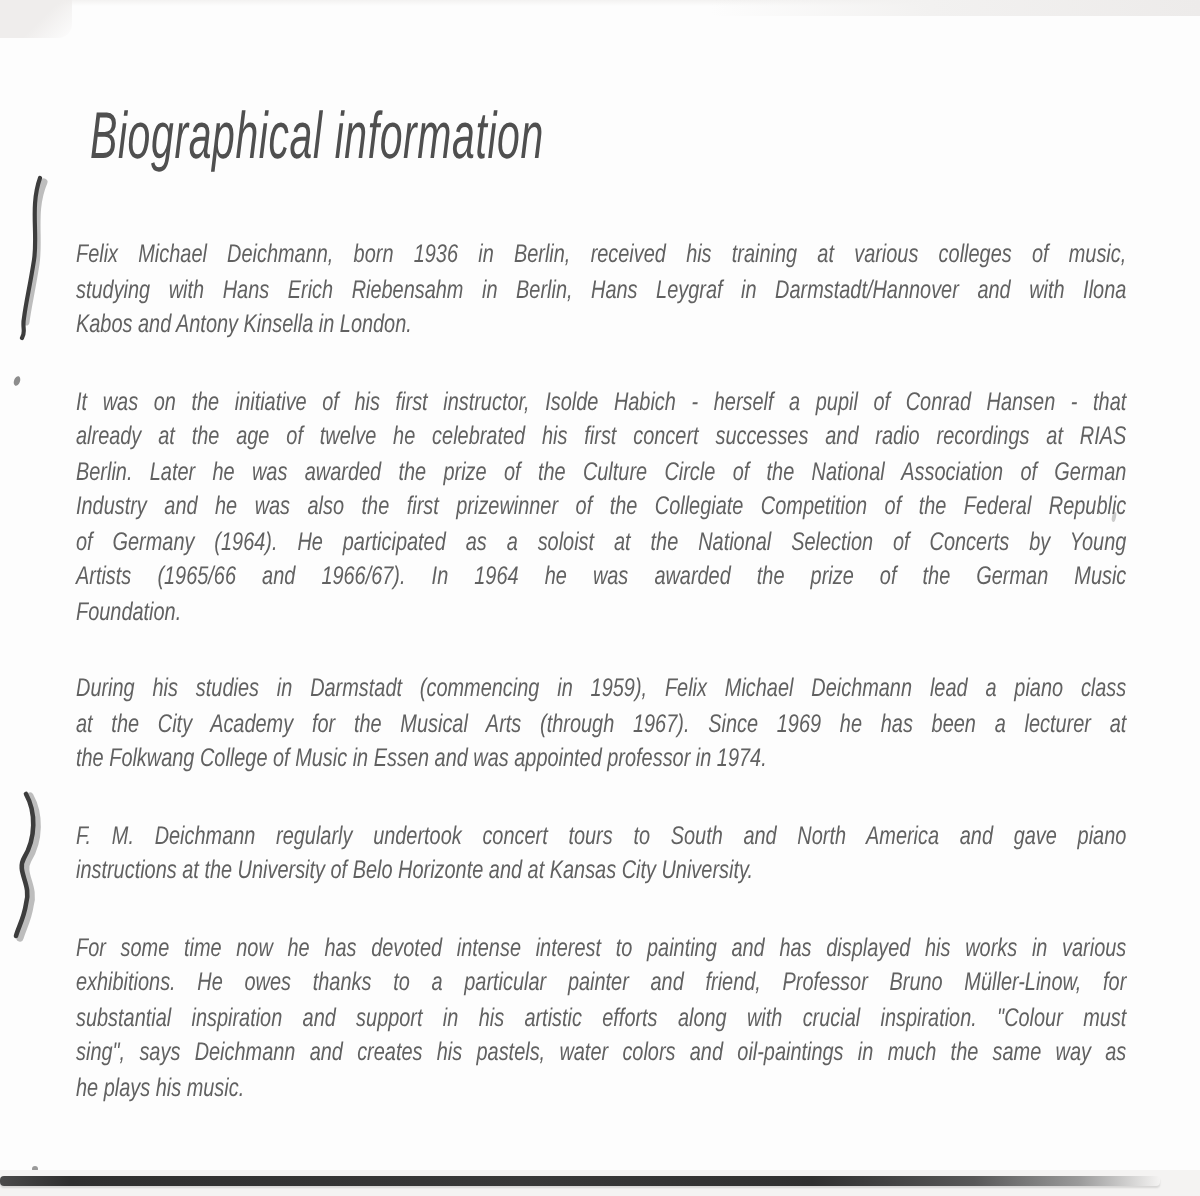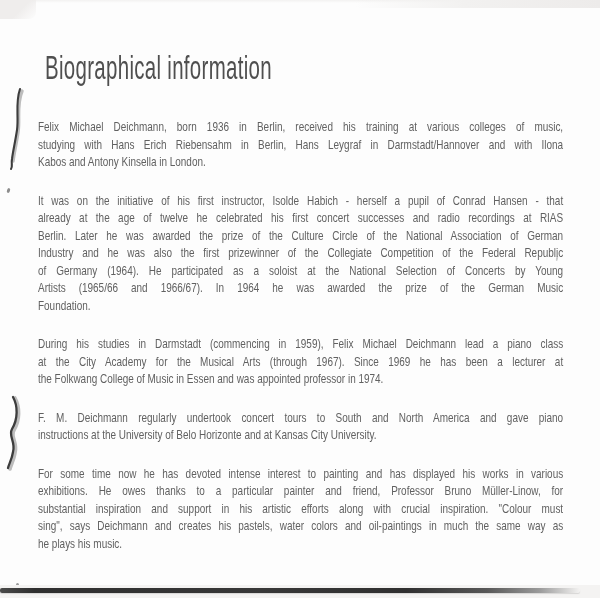--- a/index.html
+++ b/index.html
@@ -6,20 +6,21 @@
     margin: 0; padding: 0;
     width: 600px; height: 598px;
     background: #fdfdfd;
     font-family: "Liberation Sans", sans-serif;
     overflow: hidden;
   }
   .page {
     position: relative;
     width: 600px; height: 442px;
     background: #fdfdfd;
+    font-style: italic;
   }
   
   .top-edge-strip {
     position: absolute; top: 0; left: 0; width: 600px; height: 3px;
     background: linear-gradient(to bottom, #f3f2f1, rgba(255,255,255,0));
   }
   .top-left-patch {
     position: absolute; top: 0; left: 0; width: 36px; height: 19px;
     background: linear-gradient(135deg, #efedec 55%, rgba(255,255,255,0));
     border-bottom-right-radius: 7px;

